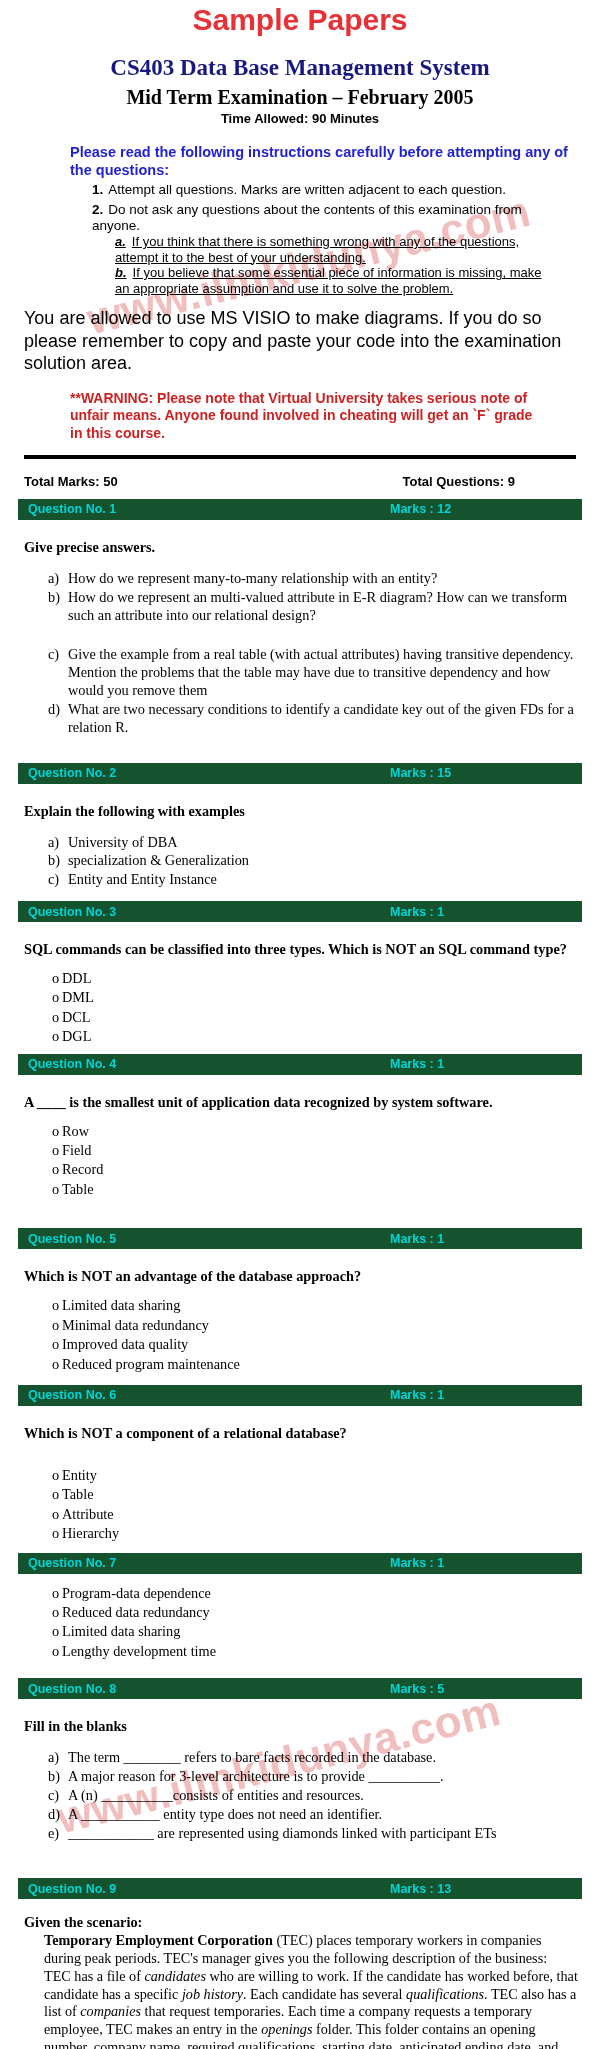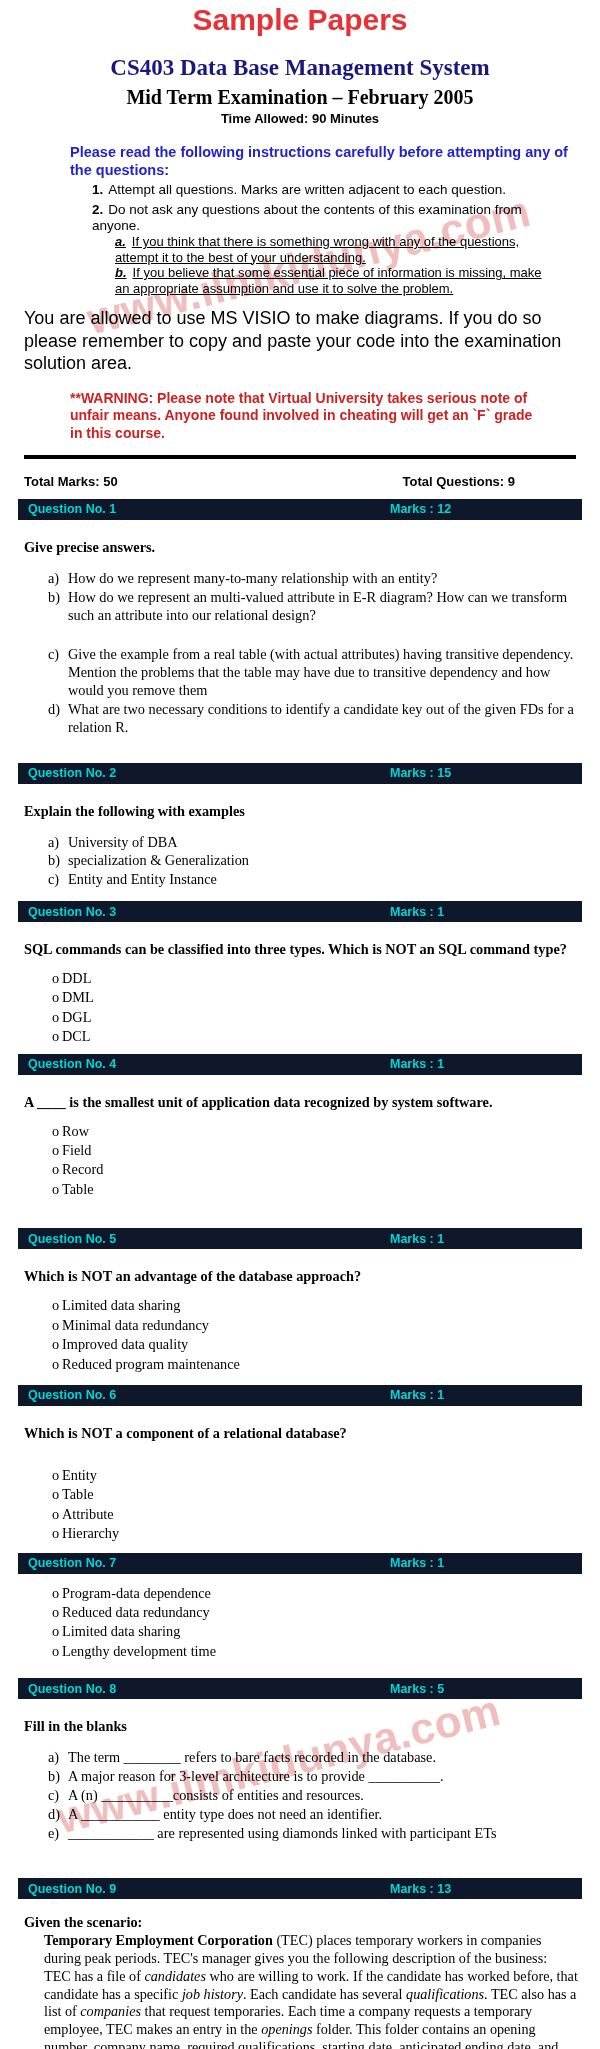--- a/index.html
+++ b/index.html
@@ -21,21 +21,21 @@
   .isubnum{ font-weight:bold; font-style:italic; margin-right:6px; }
   .visio  { margin:11px 24px 0 24px; font-size:18px; line-height:1.25; }
   .warning{ margin:15px 55px 0 70px; color:#cc2222; font-weight:bold; font-size:14px; line-height:1.24; }
 
   .rule   { margin:13px 24px 0 24px; height:4px; background:#000; }
   .totals { display:flex; justify-content:space-between; margin:15px 24px 0 24px; font-size:13px; font-weight:bold; }
   .totals .t-right { margin-right:61px; }
 
   
   .qbar {
-    position:relative; margin:0 18px; height:21px; background:#0f172a;
+    position:relative; margin:0 18px; height:21px; background:#14532d;
     display:flex; align-items:center;
   }
   .qlabel { color:#00d5d5; font-weight:bold; font-size:12.5px; margin-left:10px; }
   .qmarks { position:absolute; left:372px; color:#00d5d5; font-weight:bold; font-size:12.5px; }
 
   .q-body { font-family:"Liberation Serif",serif; font-size:14.3px; line-height:1.25; }
   .lead   { font-weight:bold; margin:19px 16px 0 24px; }
   .lettered { margin:13px 12px 0 48px; }
   .l-item { display:flex; margin-top:1px; }
   .l-item.gap { margin-top:22px; }
@@ -146,22 +146,22 @@
     <div class="q-block">
       <div class="qbar" style="margin-top: 12px;">
         <span class="qlabel">Question No. 3</span>
         <span class="qmarks">Marks : 1</span>
       </div>
       <div class="q-body">
         <div class="lead">SQL commands can be classified into three types. Which is NOT an SQL command type?</div>
         <div class="options">
           <div class="opt"><span class="bullet">o</span><span>DDL</span></div>
           <div class="opt"><span class="bullet">o</span><span>DML</span></div>
+          <div class="opt"><span class="bullet">o</span><span>DCL</span></div>
           <div class="opt"><span class="bullet">o</span><span>DGL</span></div>
-          <div class="opt"><span class="bullet">o</span><span>DCL</span></div>
         </div>
       </div>
     </div>
     <div class="q-block">
       <div class="qbar" style="margin-top: 8px;">
         <span class="qlabel">Question No. 4</span>
         <span class="qmarks">Marks : 1</span>
       </div>
       <div class="q-body">
         <div class="lead">A ____ is the smallest unit of application data recognized by system software.</div>

